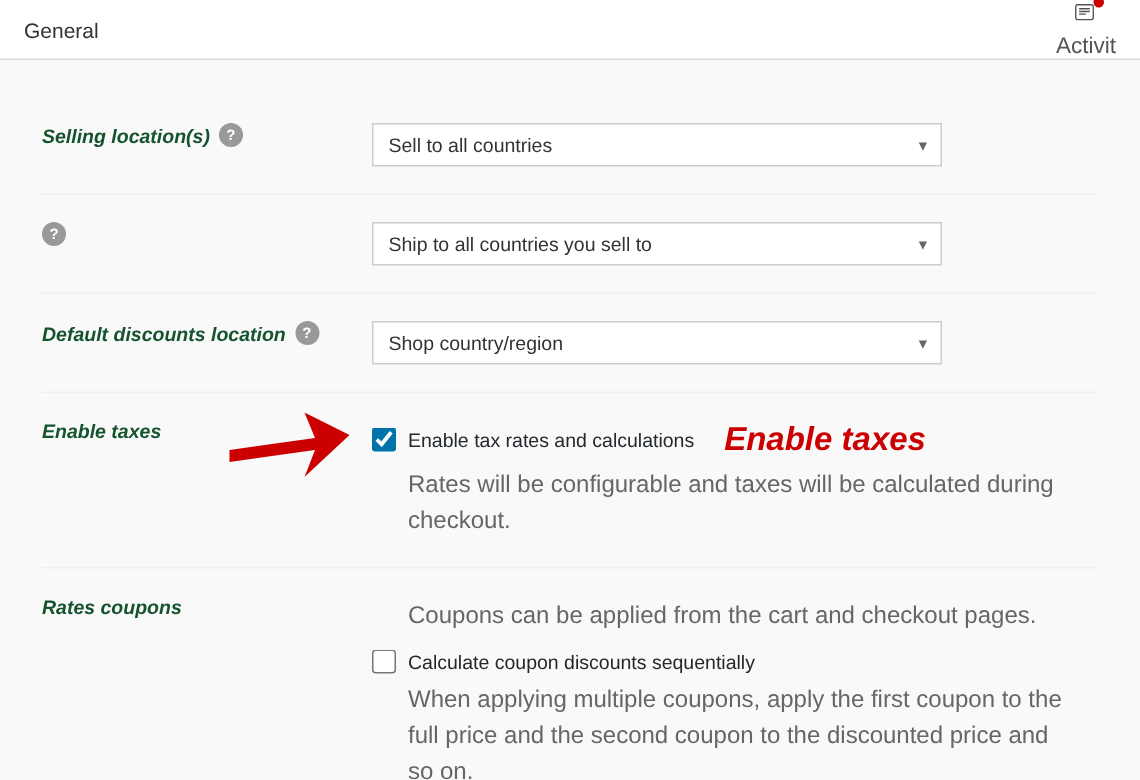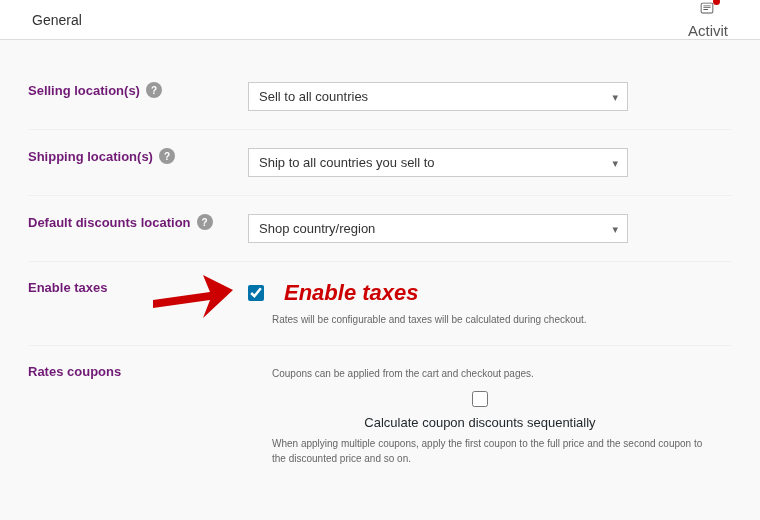--- a/index.html
+++ b/index.html
@@ -9,21 +9,21 @@
       background: #f1f1f1;
       color: #333;
       width: 760px;
       height: 520px;
       overflow: hidden;
     }
 
     .top-bar {
       background: #fff;
       border-bottom: 1px solid #ddd;
-      padding: 8px 32px;
+      padding: 8px 16px;
       display: flex;
       justify-content: space-between;
       align-items: center;
       height: 40px;
     }
     .top-bar-title {
       font-size: 14px;
       font-weight: 500;
       color: #333;
     }
@@ -83,21 +83,22 @@
     .label-cell {
       padding: 0 16px 0 0;
       display: flex;
       align-items: center;
       gap: 6px;
       padding-left: 0;
     }
     .label-text {
       font-weight: 600;
       font-size: 13px;
-      color: #701a75;
+      color: #14532d;
+      font-style: italic;
     }
 
     .help-icon {
       display: inline-flex;
       align-items: center;
       justify-content: center;
       width: 16px;
       height: 16px;
       border-radius: 50%;
       background: #999;
@@ -150,21 +151,21 @@
       width: 16px;
       height: 16px;
       accent-color: #0073aa;
       cursor: pointer;
     }
     .checkbox-label {
       font-size: 13px;
       color: #23282d;
     }
     .sub-description {
-      font-size: 10px;
+      font-size: 16px;
       color: #666;
       margin-left: 24px;
       line-height: 1.5;
       margin-top: 2px;
     }
 
     .enable-taxes-highlight {
       font-size: 22px;
       font-weight: 900;
       color: #cc0000;
@@ -172,21 +173,20 @@
       vertical-align: middle;
       font-style: italic;
     }
 
     .enable-taxes-row .control-cell {
       position: relative;
     }
 
     .second-checkbox-row {
       margin-top: 8px;
-      flex-direction: column;
     }
   </style>
 </head>
 <body>
 
 <div class="top-bar">
   <span class="top-bar-title">General</span>
   <div class="activity-btn">
     <div class="activity-icon">
       <svg viewBox="0 0 20 20" fill="#555" xmlns="http://www.w3.org/2000/svg">
@@ -212,21 +212,20 @@
           <option>Sell to specific countries</option>
           <option>Sell to all countries except for</option>
         </select>
         <span class="select-arrow">▾</span>
       </div>
     </div>
   </div>
 
   <div class="options-row">
     <div class="label-cell">
-      <span class="label-text">Shipping location(s)</span>
       <span class="help-icon">?</span>
     </div>
     <div class="control-cell">
       <div class="select-wrapper">
         <select>
           <option selected="">Ship to all countries you sell to</option>
           <option>Ship to all countries</option>
           <option>Ship to specific countries</option>
         </select>
         <span class="select-arrow">▾</span>
@@ -256,20 +255,21 @@
       <span class="label-text">Enable taxes</span>
     </div>
     <div class="control-cell" style="position:relative;">
 
       <svg style="position:absolute; left:-100px; top:-10px; width:90px; height:55px;" viewBox="0 0 90 55" xmlns="http://www.w3.org/2000/svg">
         <polygon points="85,20 55,5 62,22 5,30 5,38 62,30 55,48" fill="#cc0000"></polygon>
       </svg>
 
       <div class="checkbox-row">
         <input type="checkbox" checked="" id="tax-rates" style="">
+        <label class="checkbox-label" for="tax-rates">Enable tax rates and calculations</label>
         <span class="enable-taxes-highlight">Enable taxes</span>
       </div>
       <div class="sub-description">Rates will be configurable and taxes will be calculated during checkout.</div>
     </div>
   </div>
 
   <div class="options-row">
     <div class="label-cell">
       <span class="label-text">Rates coupons</span>
     </div>

